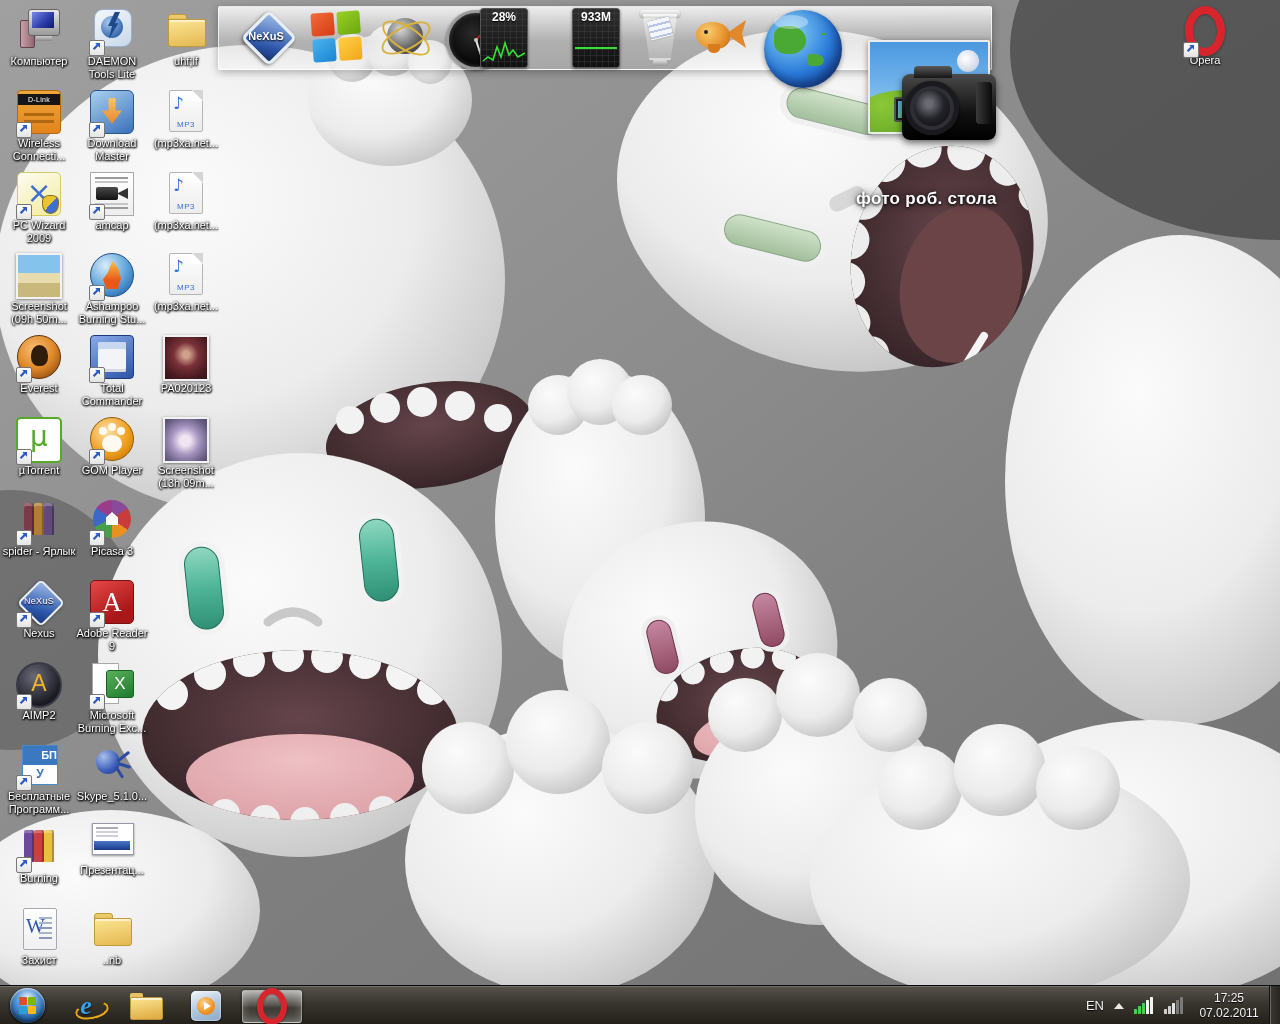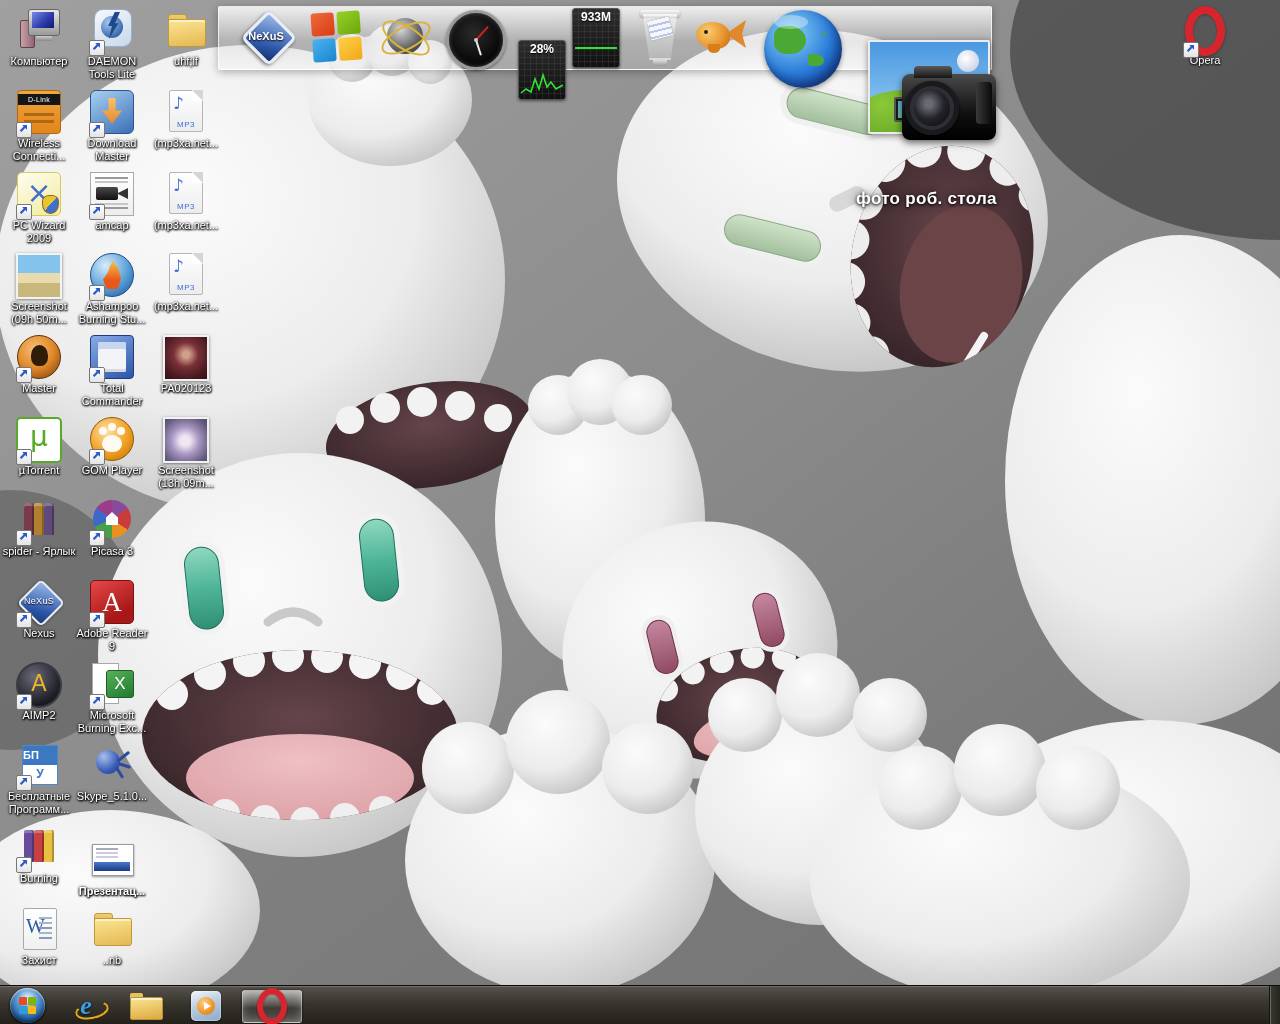--- a/index.html
+++ b/index.html
@@ -62,21 +62,21 @@
   .pc-c::after{content:'';position:absolute;left:13px;top:12px;width:12px;height:13px;background:#fff;clip-path:polygon(50% 0,100% 42%,100% 100%,0 100%,0 42%);}
   .nx-d{left:6px;top:6px;width:30px;height:30px;background:linear-gradient(150deg,#9ab8e8,#2c55a8 70%,#1a3a7a);transform:rotate(45deg);border:2px solid #e8eef8;border-radius:5px;box-shadow:0 1px 3px rgba(0,0,0,.5);}
   .nx-t{left:0;top:16px;width:100%;text-align:center;color:#fff;font:bold 9px/10px "Liberation Sans",sans-serif;text-shadow:0 1px 1px #000;letter-spacing:.3px;}
   .art--adobe{background:linear-gradient(150deg,#e84848,#a81818 75%);border-radius:5px;border:1px solid #7a1010;}
   .ad-a{left:0;top:1px;width:100%;text-align:center;color:#fff;font:bold 27px/40px "Liberation Serif",serif;}
   .art--aimp{border-radius:50%;background:radial-gradient(circle at 38% 30%,#6a6a78,#1a1a22 72%);border:2px solid #3a3a44;}
   .ai-a{left:0;top:0;width:100%;text-align:center;color:#f0b428;font:bold 23px/38px "Liberation Sans",sans-serif;}
   .xl-p{left:1px;top:1px;width:25px;height:39px;background:#fff;border:1px solid #a8a8a8;}
   .xl-x{left:15px;top:8px;width:26px;height:26px;background:linear-gradient(150deg,#58b058,#1f7a2f);color:#fff;font:bold 17px/26px "Liberation Sans",sans-serif;text-align:center;border-radius:3px;border:1px solid #1a5f24;}
   .bp-g{left:4px;top:2px;width:34px;height:38px;background:#fff;border:1px solid #4a8ac8;}
-  .bp-g .bt{left:0;top:0;width:100%;height:19px;background:#3c78c0;color:#fff;text-align:left;font:bold 11px/19px "Liberation Sans",sans-serif;}
+  .bp-g .bt{left:0;top:0;width:100%;height:19px;background:#3c78c0;color:#fff;text-align:right;font:bold 11px/19px "Liberation Sans",sans-serif;}
   .bp-g .bu{left:0;top:19px;width:100%;height:19px;color:#3c78c0;text-align:center;font:bold 12px/19px "Liberation Sans",sans-serif;}
   .sk-b{left:5px;top:7px;width:24px;height:24px;border-radius:50%;background:radial-gradient(circle at 32% 28%,#a8c0ec,#3a5cb8 60%,#1f3a8a);}
   .sk-a{height:3px;background:#2c4aa0;border-radius:2px;}
   .sa1{left:25px;top:12px;width:15px;transform:rotate(-38deg);}
   .sa2{left:27px;top:21px;width:13px;transform:rotate(18deg);}
   .sa3{left:22px;top:28px;width:13px;transform:rotate(58deg);}
   .pr-p{left:1px;top:6px;width:40px;height:30px;background:#fff;border:1px solid #99a;box-shadow:0 1px 2px rgba(0,0,0,.4);}
   .pr-b{left:3px;top:24px;width:36px;height:9px;background:linear-gradient(#4a78c8,#1a3a88);}
   .pr-l{left:5px;top:10px;width:22px;height:2px;background:#aab;box-shadow:0 4px 0 #ccd,0 8px 0 #ccd;}
   .wd-p{left:5px;top:1px;width:32px;height:40px;background:linear-gradient(#fff,#f0f0f0);border:1px solid #a8a8b0;border-radius:2px;}
@@ -104,21 +104,21 @@
   .dk-orb .r1{transform:rotate(-28deg);}
   .dk-orb .r2{transform:rotate(32deg);}
   .dk-clock{left:446px;top:10px;width:54px;height:54px;border-radius:50%;background:radial-gradient(circle at 45% 38%,#2a2a2a,#050505 70%);border:3px solid #9a9a9a;box-shadow:inset 0 0 5px rgba(255,255,255,.25),0 1px 3px rgba(0,0,0,.5);}
   .dk-clock .hh{position:absolute;left:26px;top:9px;width:2px;height:18px;background:#d02020;transform-origin:50% 100%;transform:rotate(42deg);}
   .dk-clock .mh{position:absolute;left:26px;top:27px;width:2px;height:16px;background:#eee;transform-origin:50% 0;transform:rotate(-18deg);}
   .dk-clock .pin{position:absolute;left:25px;top:25px;width:4px;height:4px;border-radius:50%;background:#ccc;}
   .meter{width:46px;height:58px;background:linear-gradient(#2e2e2e,#101010);border:1px solid #565656;border-radius:3px;box-shadow:0 1px 3px rgba(0,0,0,.5);overflow:hidden;}
   .meter .grid{position:absolute;left:0;top:0;right:0;bottom:0;background:repeating-linear-gradient(0deg,transparent 0 5px,rgba(90,90,90,.25) 5px 6px),repeating-linear-gradient(90deg,transparent 0 5px,rgba(90,90,90,.25) 5px 6px);}
   .meter .mlabel{position:relative;display:block;text-align:center;color:#fff;font:bold 12px/17px "Liberation Sans",sans-serif;text-shadow:0 1px 1px #000;}
   .meter svg{position:absolute;left:0;bottom:0;}
-  .dk-cpu{left:518px;top:8px;margin-top:32px;}
+  .dk-cpu{left:480px;top:8px;}
   .dk-ram{left:572px;top:8px;}
   .dk-bin{left:638px;top:8px;width:44px;height:58px;}
   .bin-rim{position:absolute;left:2px;top:2px;width:40px;height:7px;background:linear-gradient(#fafafa,#c0c0c0);border-radius:3px;box-shadow:0 1px 2px rgba(0,0,0,.3);}
   .bin-cup{position:absolute;left:3px;top:6px;width:38px;height:46px;background:linear-gradient(rgba(255,255,255,.6),rgba(195,195,195,.4));clip-path:polygon(5% 0,95% 0,78% 100%,22% 100%);box-shadow:inset 0 0 0 2px rgba(255,255,255,.5);}
   .bin-pap{position:absolute;left:11px;top:11px;width:22px;height:19px;background:repeating-linear-gradient(#f4f6fa 0 4px,#b8c4e8 4px 6px);transform:rotate(-14deg);box-shadow:0 0 2px rgba(0,0,0,.3);}
   .bin-base{position:absolute;left:15px;top:52px;width:14px;height:6px;background:linear-gradient(#ddd,#999);}
   .dk-fish{left:692px;top:16px;width:58px;height:42px;}
   .fish-b{position:absolute;left:4px;top:6px;width:34px;height:27px;border-radius:55% 60% 50% 65%;background:radial-gradient(circle at 35% 35%,#f8cc70,#e8922c 60%,#c06a14);}
   .fish-t{position:absolute;left:34px;top:4px;width:20px;height:28px;background:#e0882a;clip-path:polygon(0 50%,100% 0,80% 50%,100% 100%);}
   .fish-e{position:absolute;left:12px;top:14px;width:4px;height:4px;border-radius:50%;background:#222;}
@@ -455,21 +455,21 @@
         </div>
         <div class="label">(mp3xa.net...</div>
       </div>
       <div class="dicon" style="left: 2px; top: 335px;">
         <div class="g">
           <div class="art art--everest">
             <i class="ev-h"></i>
           </div>
           <span class="sc-arrow"></span>
         </div>
-        <div class="label">Master</div>
+        <div class="label">Everest</div>
       </div>
       <div class="dicon" style="left: 75px; top: 335px;">
         <div class="g">
           <div class="art art--totalcmd">
             <i class="tc-doc"></i>
           </div>
           <span class="sc-arrow"></span>
         </div>
         <div class="label">Total Commander</div>
       </div>
@@ -591,21 +591,21 @@
         <div class="g">
           <div class="art art--winrar">
             <i class="bk w1"></i>
             <i class="bk w2"></i>
             <i class="bk w3"></i>
           </div>
           <span class="sc-arrow"></span>
         </div>
         <div class="label">Burning</div>
       </div>
-      <div class="dicon" style="left: 75px; top: 838px; font-weight: bold;">
+      <div class="dicon" style="left: 75px; top: 817px;">
         <div class="g">
           <div class="art art--presentation">
             <i class="pr-p"></i>
             <i class="pr-b"></i>
             <i class="pr-l"></i>
           </div>
         </div>
         <div class="label">Презентац...</div>
       </div>
       <div class="dicon" style="left: 2px; top: 907px;">
@@ -716,16 +716,38 @@
         </span>
     </div>
     <div class="tb-ico" id="tb-wmp">
       <span class="wmp-g">
           <i></i>
         </span>
     </div>
     <div class="tb-ico" id="tb-opera">
       <span class="op-o"></span>
     </div>
+    <div class="tray">
+      <span class="tr-lang">EN</span>
+      <span class="tr-arrow"></span>
+      <span class="bars bars-net">
+        <i class="b1"></i>
+          <i class="b2"></i>
+          <i class="b3"></i>
+          <i class="b4"></i>
+          <i class="b5"></i>
+      </span>
+      <span class="bars bars-wifi">
+        <i class="b1"></i>
+          <i class="b2"></i>
+          <i class="b3"></i>
+          <i class="b4"></i>
+          <i class="b5"></i>
+      </span>
+      <span class="tr-clock">
+        <span style="display:block;">17:25</span>
+        <span style="display:block;">07.02.2011</span>
+      </span>
+    </div>
     <div class="showdesk"></div>
   </div>
 
 </div>
 
 </body></html>

